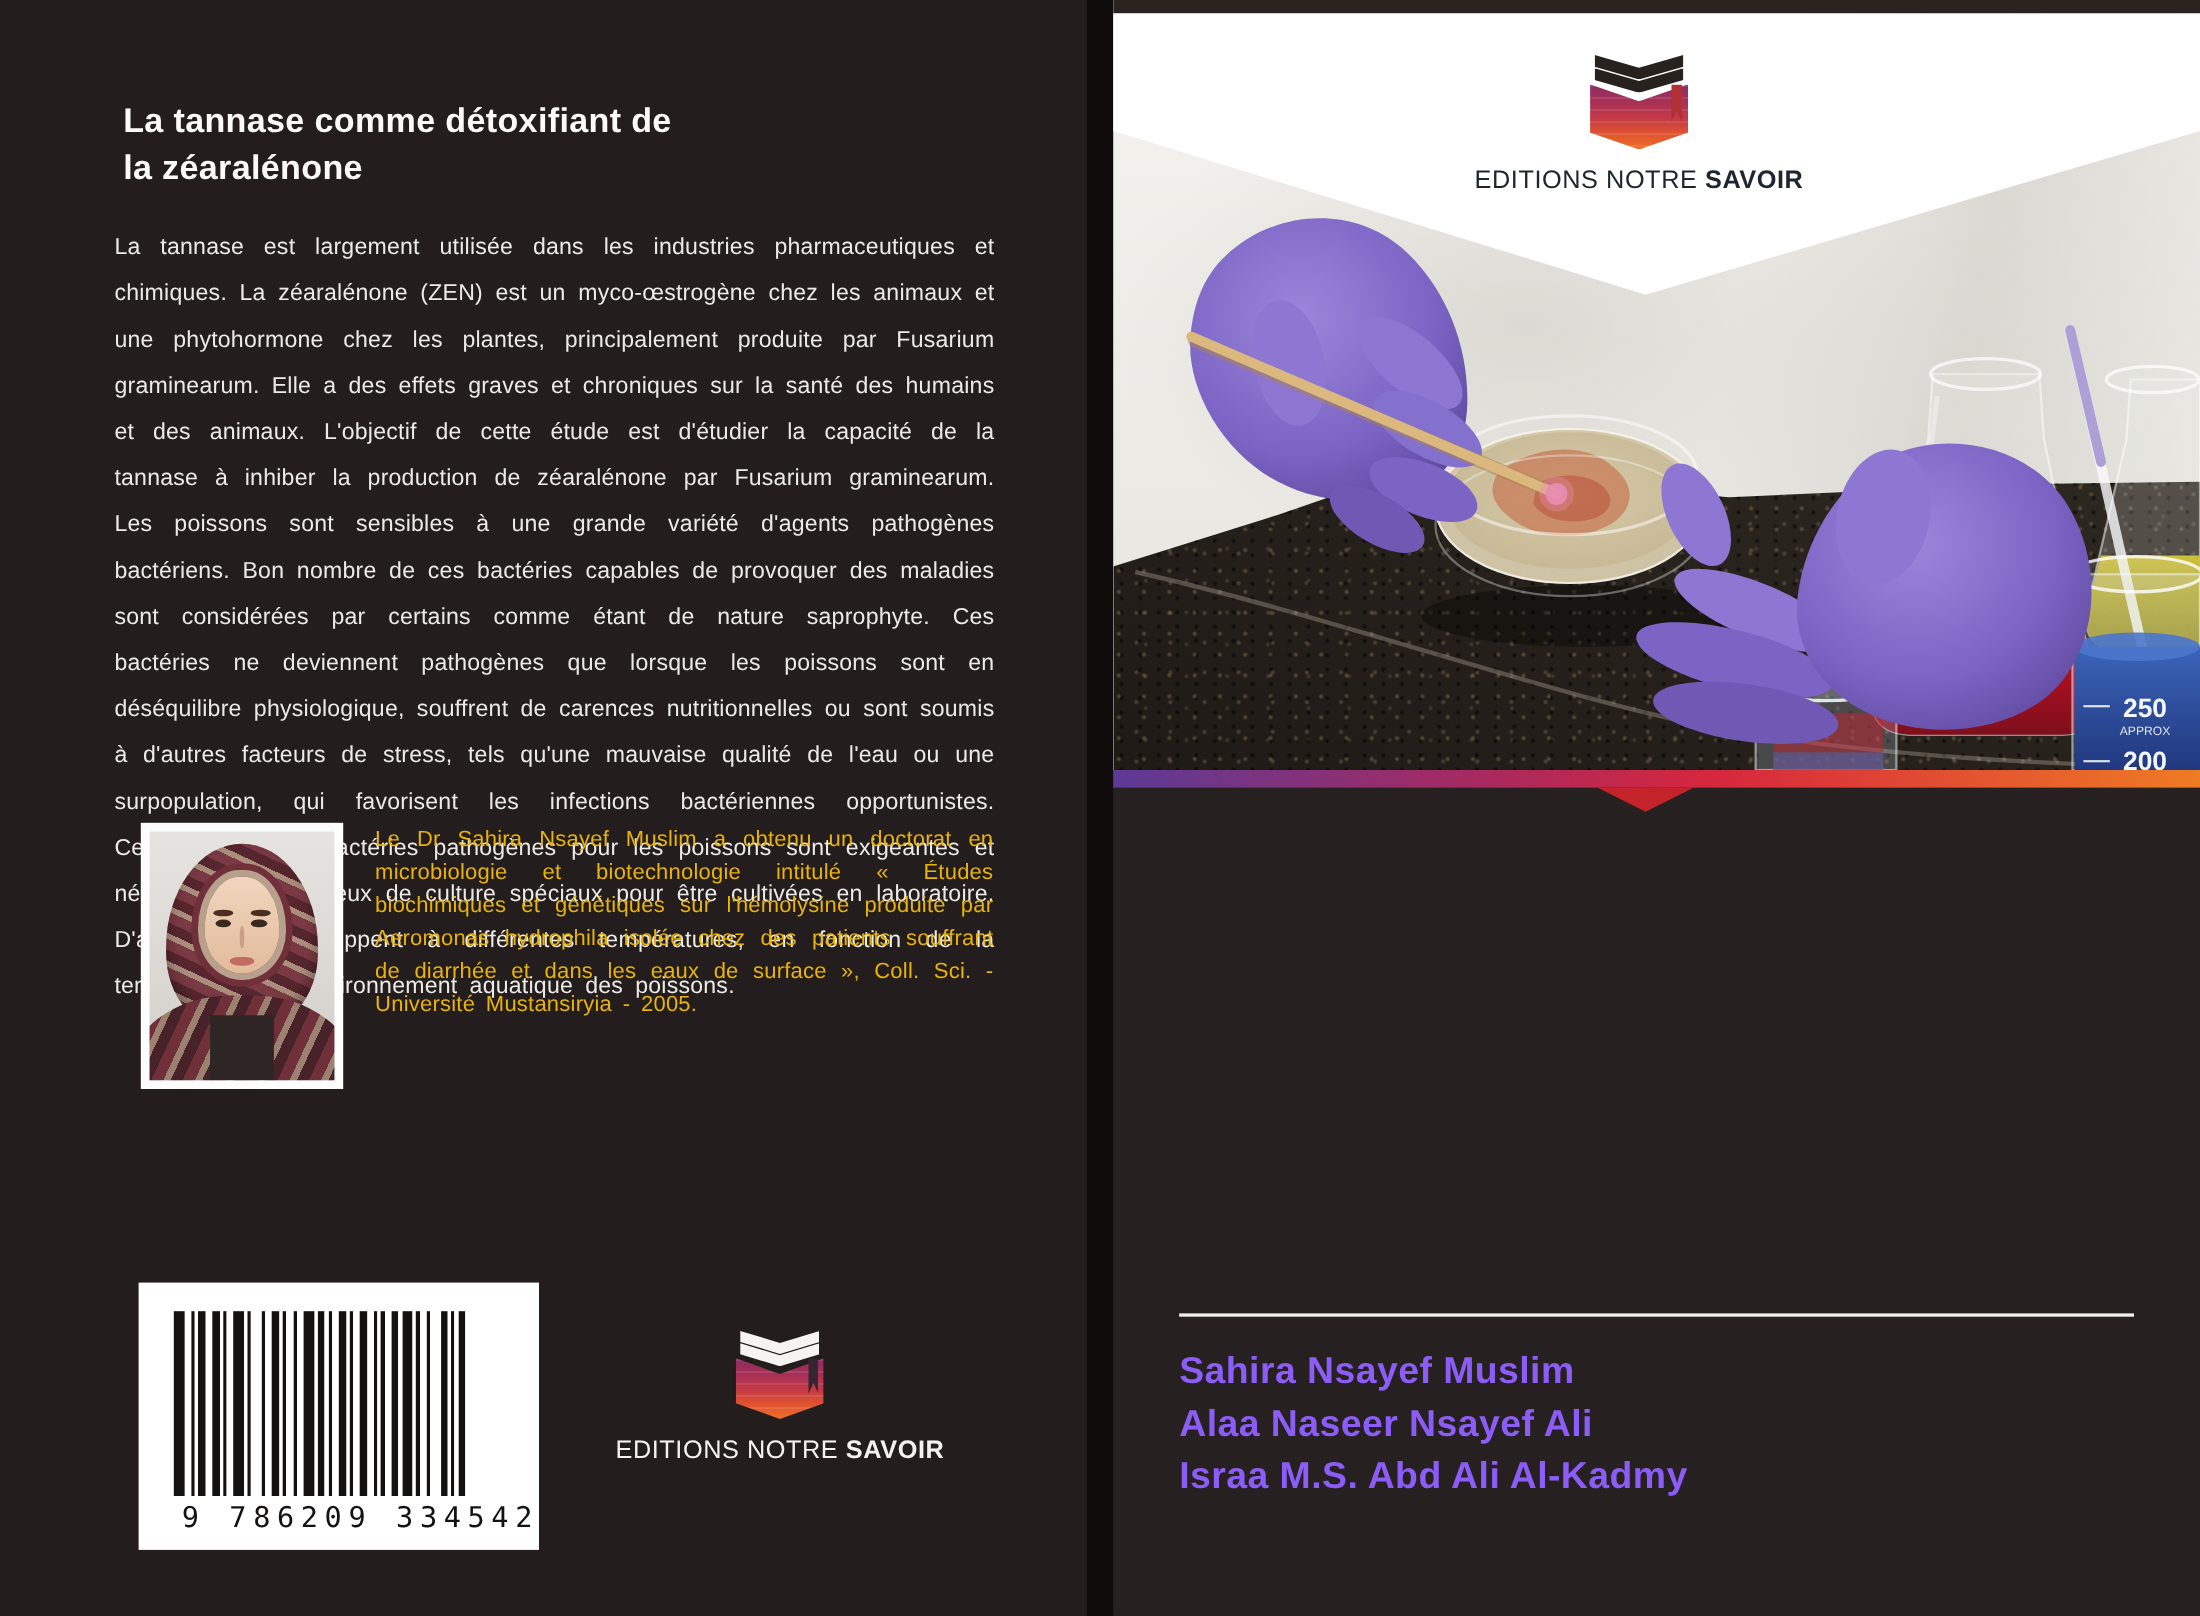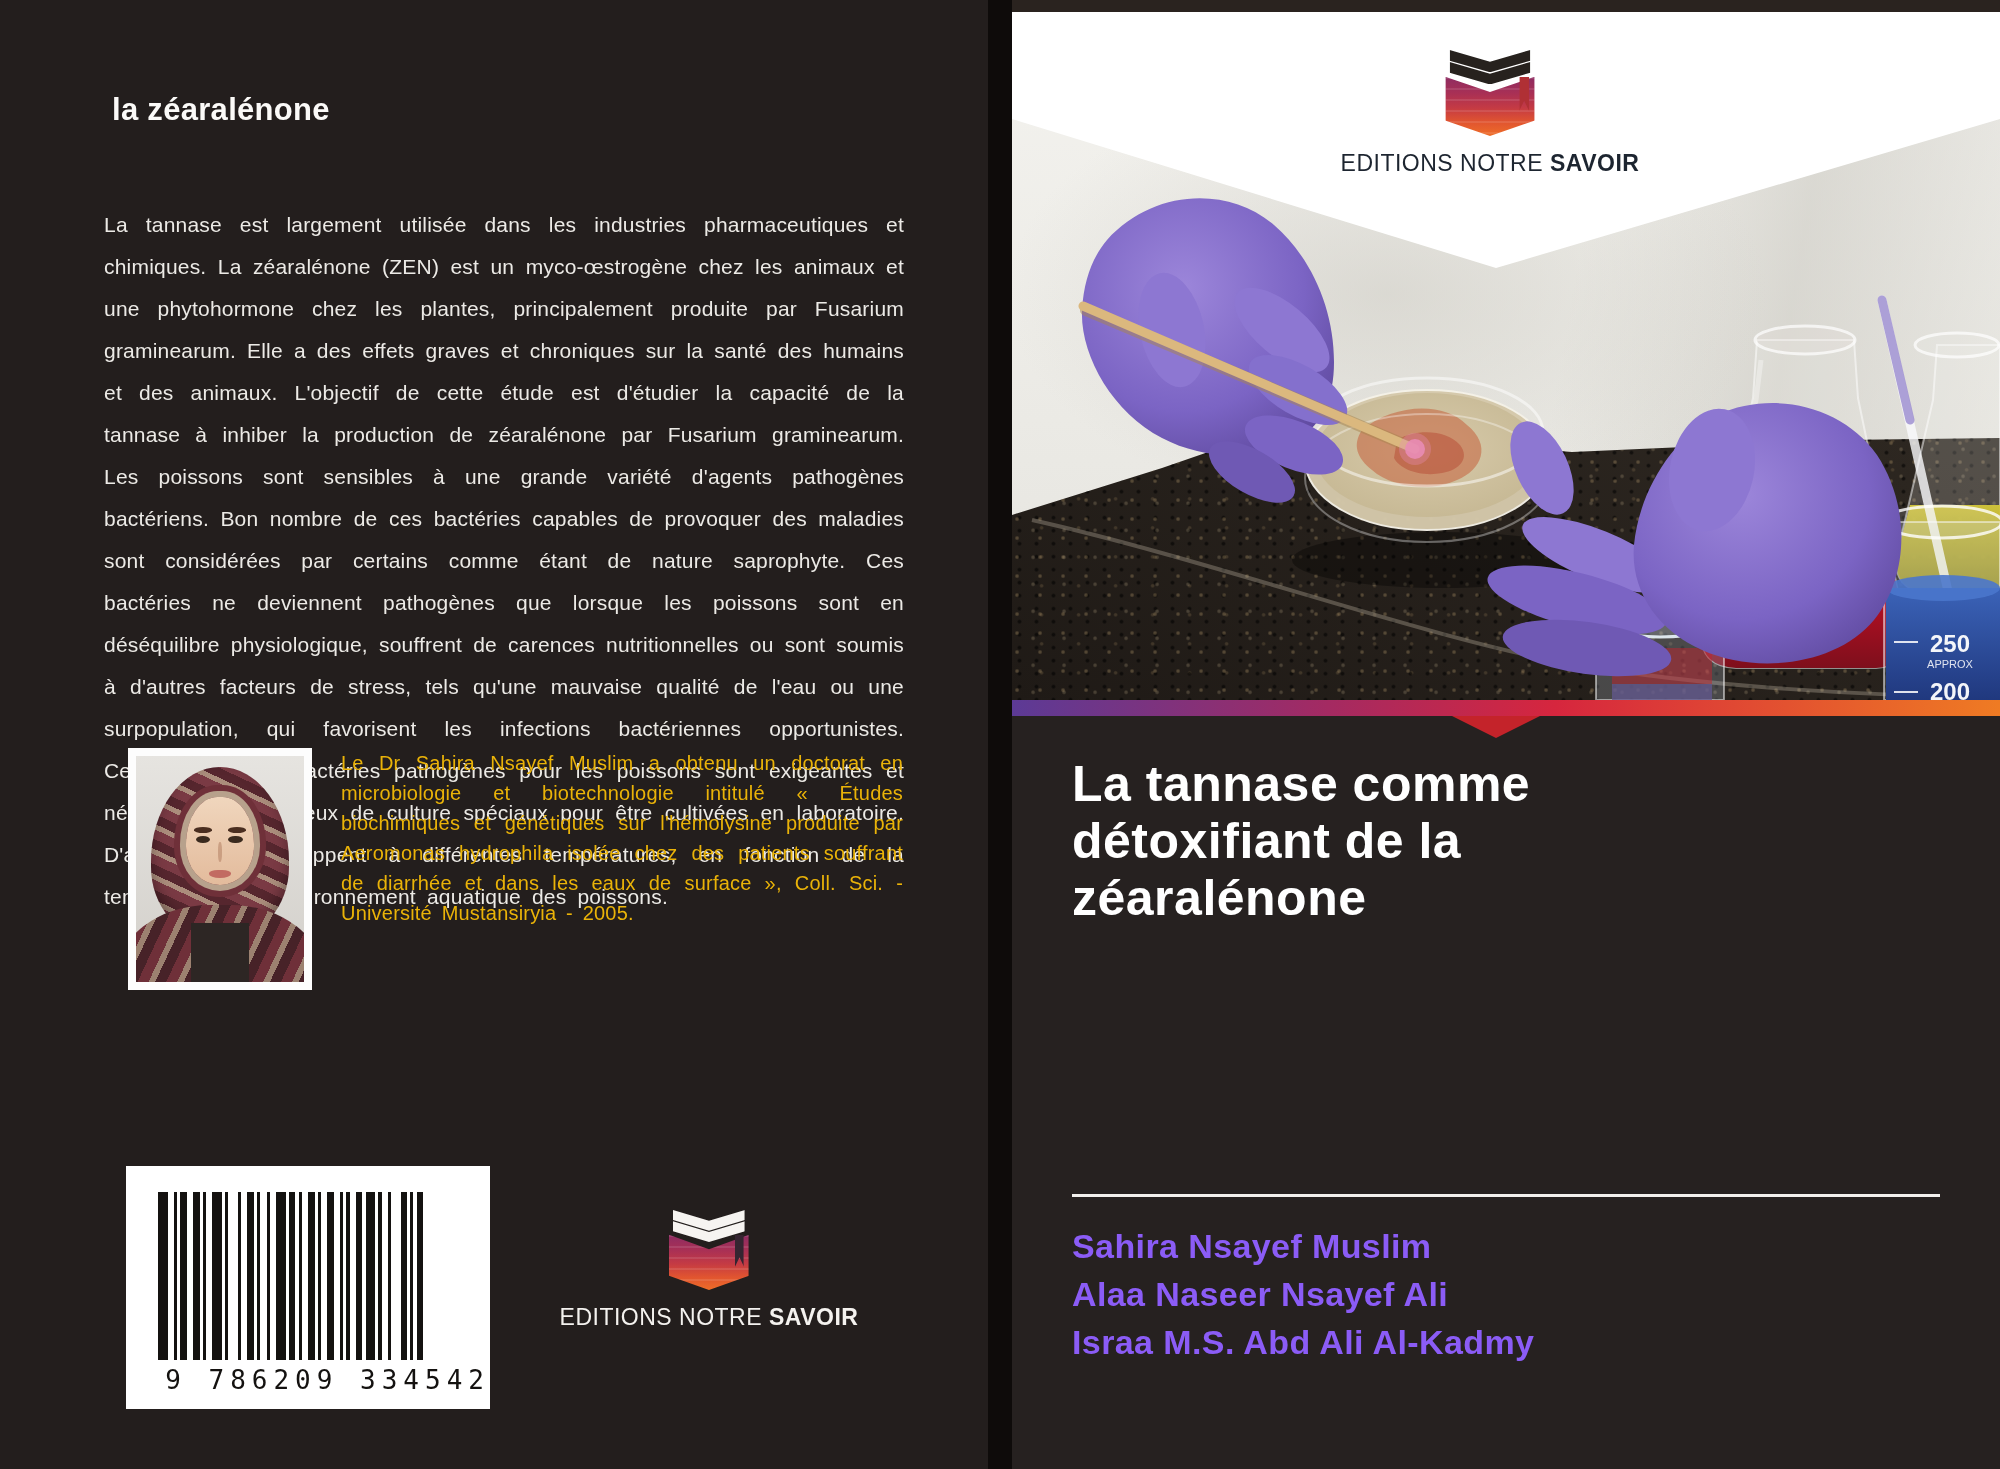--- a/index.html
+++ b/index.html
@@ -111,20 +111,21 @@
   .authors{position:absolute;left:60px;top:1222px;color:#8b5cf6;font-size:34px;
         line-height:48px;font-weight:bold;letter-spacing:.4px;}
 </style>
 </head>
 <body>
 
 <div id="cover">
 
   <section class="back">
     <h1 class="bc-title">
+      <span class="line">La tannase comme détoxifiant de</span>
       <span class="line">la zéaralénone</span>
     </h1>
 
     <p class="bc-body">La tannase est largement utilisée dans les industries pharmaceutiques et chimiques. La zéaralénone (ZEN) est un myco-œstrogène chez les animaux et une phytohormone chez les plantes, principalement produite par Fusarium graminearum. Elle a des effets graves et chroniques sur la santé des humains et des animaux. L'objectif de cette étude est d'étudier la capacité de la tannase à inhiber la production de zéaralénone par Fusarium graminearum. Les poissons sont sensibles à une grande variété d'agents pathogènes bactériens. Bon nombre de ces bactéries capables de provoquer des maladies sont considérées par certains comme étant de nature saprophyte. Ces bactéries ne deviennent pathogènes que lorsque les poissons sont en déséquilibre physiologique, souffrent de carences nutritionnelles ou sont soumis à d'autres facteurs de stress, tels qu'une mauvaise qualité de l'eau ou une surpopulation, qui favorisent les infections bactériennes opportunistes. Certaines de ces bactéries pathogènes pour les poissons sont exigeantes et nécessitent des milieux de culture spéciaux pour être cultivées en laboratoire. D'autres se développent à différentes températures, en fonction de la température de l'environnement aquatique des poissons.</p>
 
     <figure class="author-photo">
       <div class="portrait">
         <div class="p-hood"></div>
         <div class="p-face"></div>
         <div class="p-brow l"></div>
@@ -335,25 +336,20 @@
           <line x1="71" y1="306" x2="403" y2="449" stroke="#dbb87e" stroke-width="9" stroke-linecap="round"></line>
           <circle cx="403" cy="449" r="16" fill="#e98cb5" opacity="0.35"></circle>
           <circle cx="403" cy="449" r="10" fill="#e98cb5" opacity="0.9"></circle>
         </g>
       </svg>
     </div>
 
     <div class="accent-bar"></div>
     <div class="accent-triangle"></div>
 
-    <h1 class="fc-title">
-      <span class="line">La tannase comme</span>
-      <span class="line">détoxifiant de la</span>
-      <span class="line">zéaralénone</span>
-    </h1>
 
     <hr class="authors-rule">
 
     <div class="authors">
       <div class="author">Sahira Nsayef Muslim</div>
       <div class="author">Alaa Naseer Nsayef Ali</div>
       <div class="author">Israa M.S. Abd Ali Al-Kadmy</div>
     </div>
   </section>
 </div>

